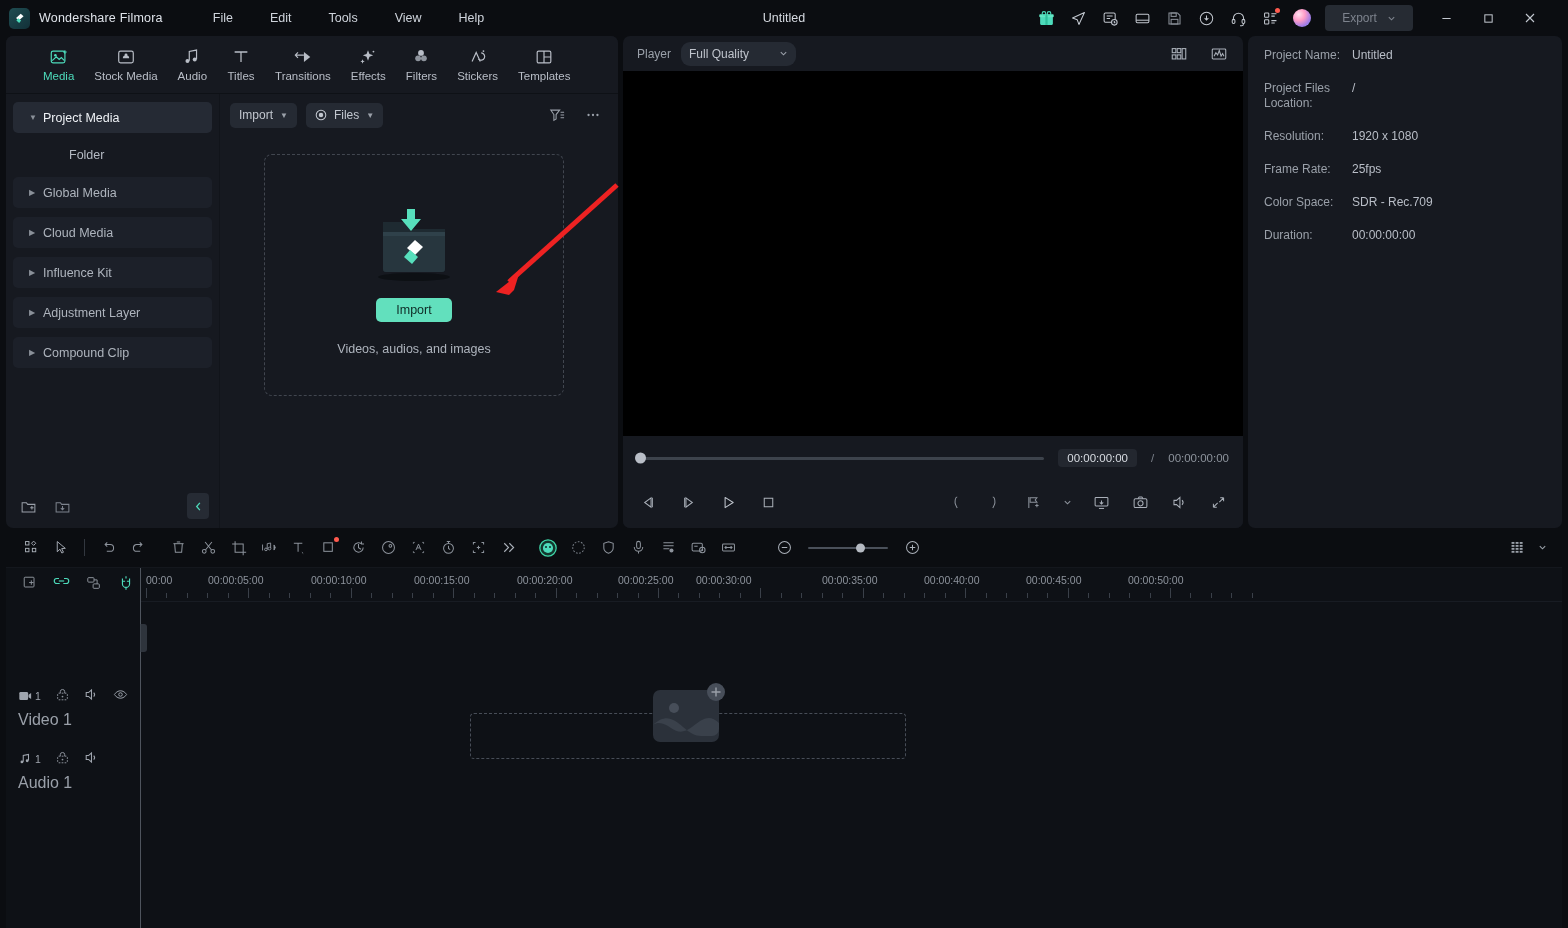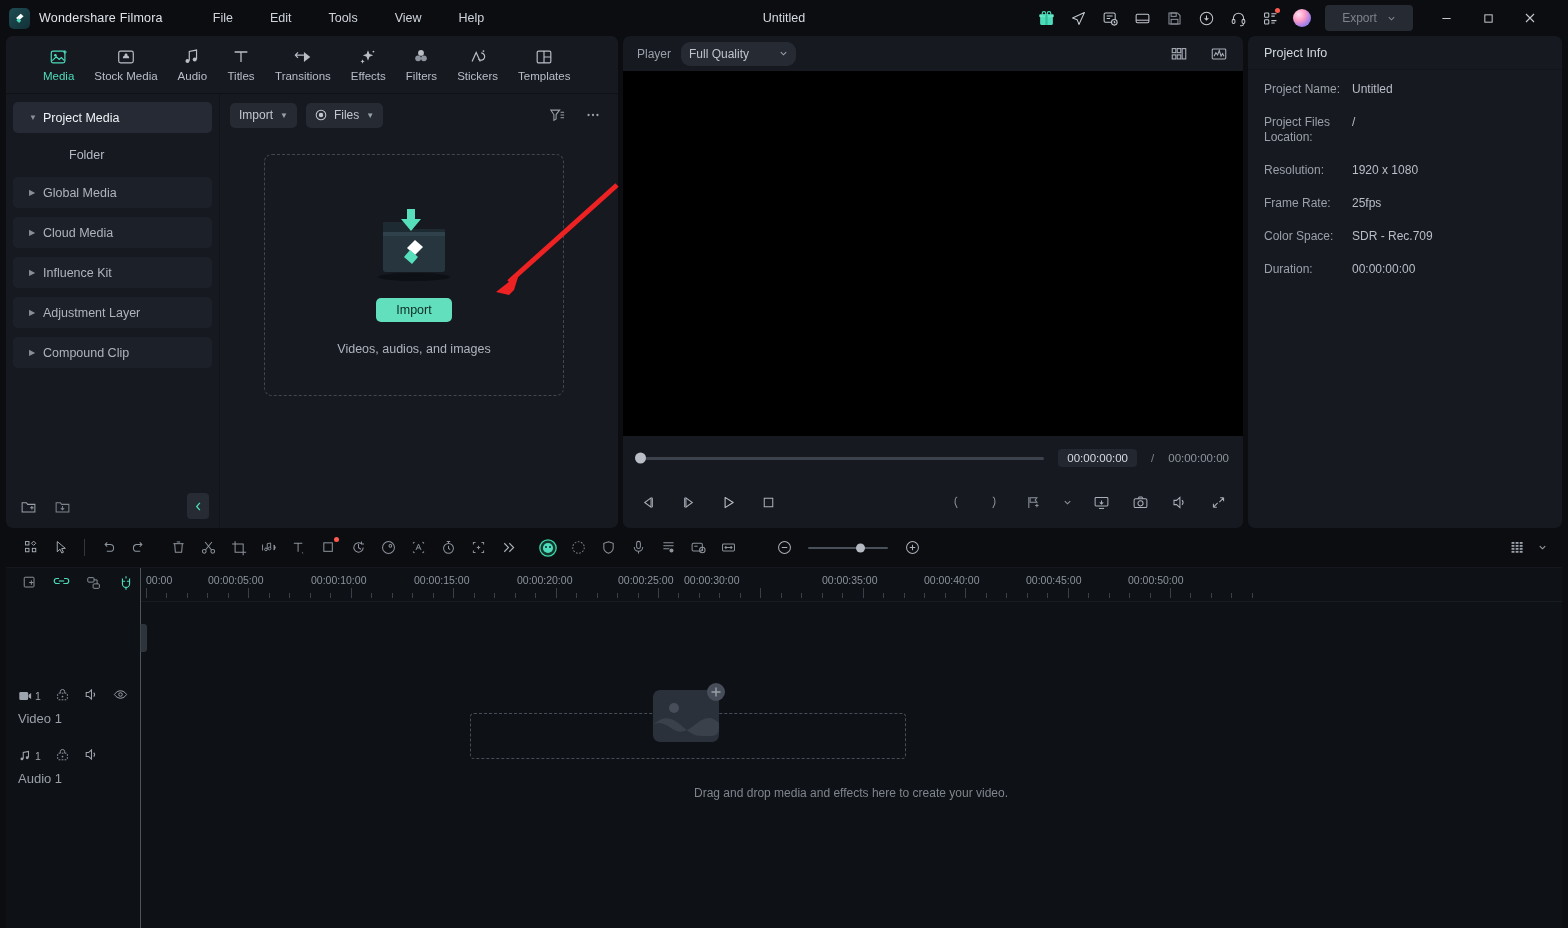--- a/index.html
+++ b/index.html
@@ -203,21 +203,21 @@
 
   .tl-body { flex: 1; display: flex; min-height: 0; background: #0e1116; }
   .tl-left { width: 134px; min-width: 134px; background: #0e1116; position: relative; }
   .tl-left-tools {
     height: 30px; display: flex; align-items: center; gap: 13px; padding-left: 14px;
   }
   .tl-left-tools .ic { width: 19px; height: 19px; display: flex; align-items: center; justify-content: center; cursor: default; }
   .track-head { padding-left: 12px; }
   .th-row { display: flex; align-items: center; gap: 14px; height: 20px; }
   .th-num { display: flex; align-items: center; gap: 3px; font-size: 10.5px; color: #9fa5ae; }
-  .th-label { font-size: 13px; color: #9aa0a9; margin-top: 5px; }
+  .th-label { font-size: 16px; color: #9aa0a9; margin-top: 5px; }
   .th-icon { cursor: default; }
 
   .tl-right { flex: 1; position: relative; min-width: 0; overflow: hidden; background: #0e1116; }
   .ruler { height: 34px; position: relative; border-bottom: 1px solid #181c23; }
   .ruler-lab {
     position: absolute; top: 6px; font-size: 10.5px; color: #8d939c; white-space: nowrap;
   }
   .tick { position: absolute; bottom: 3px; width: 1px; background: #3a4049; }
   .playhead { position: absolute; top: 0; bottom: 0; width: 1px; background: #4e545d; left: 0px; }
   .playhead-grip {
@@ -632,21 +632,20 @@
                   <path d="M16 4.5l-5 5M16 4.5h-4M16 4.5v4"></path>
                   <path d="M4 15.5l5-5M4 15.5h4M4 15.5v-4"></path>
                 </svg>
             </div>
           </div>
         </div>
       </div>
     </div>
 
     <div class="rightpanel">
-      <div class="rp-head">Project Info</div>
       <div class="rp-body">
         <div class="inforow">
           <div class="infolabel">Project Name:</div>
           <div class="infoval">Untitled</div>
         </div>
         <div class="inforow">
           <div class="infolabel">Project Files Location:</div>
           <div class="infoval">/</div>
         </div>
         <div class="inforow">
@@ -956,21 +955,21 @@
       </div>
 
       <div class="tl-right">
         <div class="ruler">
           <div class="ruler-lab" style="left:6px">00:00</div>
           <div class="ruler-lab" style="left:68px">00:00:05:00</div>
           <div class="ruler-lab" style="left:171px">00:00:10:00</div>
           <div class="ruler-lab" style="left:274px">00:00:15:00</div>
           <div class="ruler-lab" style="left:377px">00:00:20:00</div>
           <div class="ruler-lab" style="left:478px">00:00:25:00</div>
-          <div class="ruler-lab" style="left:544px">00:00:30:00</div>
+          <div class="ruler-lab" style="left:556px">00:00:30:00</div>
           <div class="ruler-lab" style="left:682px">00:00:35:00</div>
           <div class="ruler-lab" style="left:784px">00:00:40:00</div>
           <div class="ruler-lab" style="left:886px">00:00:45:00</div>
           <div class="ruler-lab" style="left:988px">00:00:50:00</div>
           <div id="tickholder">
               <div class="tick" style="left: 6px; height: 10px;"></div>
               <div class="tick" style="left: 26.48px; height: 5px;"></div>
               <div class="tick" style="left: 46.96px; height: 5px;"></div>
               <div class="tick" style="left: 67.44px; height: 5px;"></div>
               <div class="tick" style="left: 87.92px; height: 5px;"></div>
@@ -1032,21 +1031,20 @@
         <div class="tl-drop"></div>
         <div class="tl-art">
           <svg width="96" height="70" viewBox="0 0 96 70" fill="none">
             <rect x="8" y="10" width="66" height="52" rx="7" fill="#2b313a"></rect>
             <path d="M8 45c12-11 20-7 30 2 7 6 12 9 18 9H67a7 7 0 0 0 7-7v-6c-10-10-18-3-27 4-8 6-14 6-21 1-6-4-12-7-18-3z" fill="#3a414b"></path>
             <circle cx="29" cy="28" r="5" fill="#474e59"></circle>
             <circle cx="71" cy="12" r="9" fill="#474e59"></circle>
             <path d="M71 7.5v9M66.5 12h9" stroke="#9aa0a9" stroke-width="1.4"></path>
           </svg>
         </div>
-        <div class="tl-msg">Drag and drop media and effects here to create your video.</div>
       </div>
 
     </div>
   </div>
 
   <svg class="annot">
     <g>
       <line x1="617" y1="185" x2="509" y2="282" stroke="#ee2222" stroke-width="5"></line>
       <path d="M496 292 L519 274 L514 290 L509 295 Z" fill="#ee2222"></path>
     </g>

